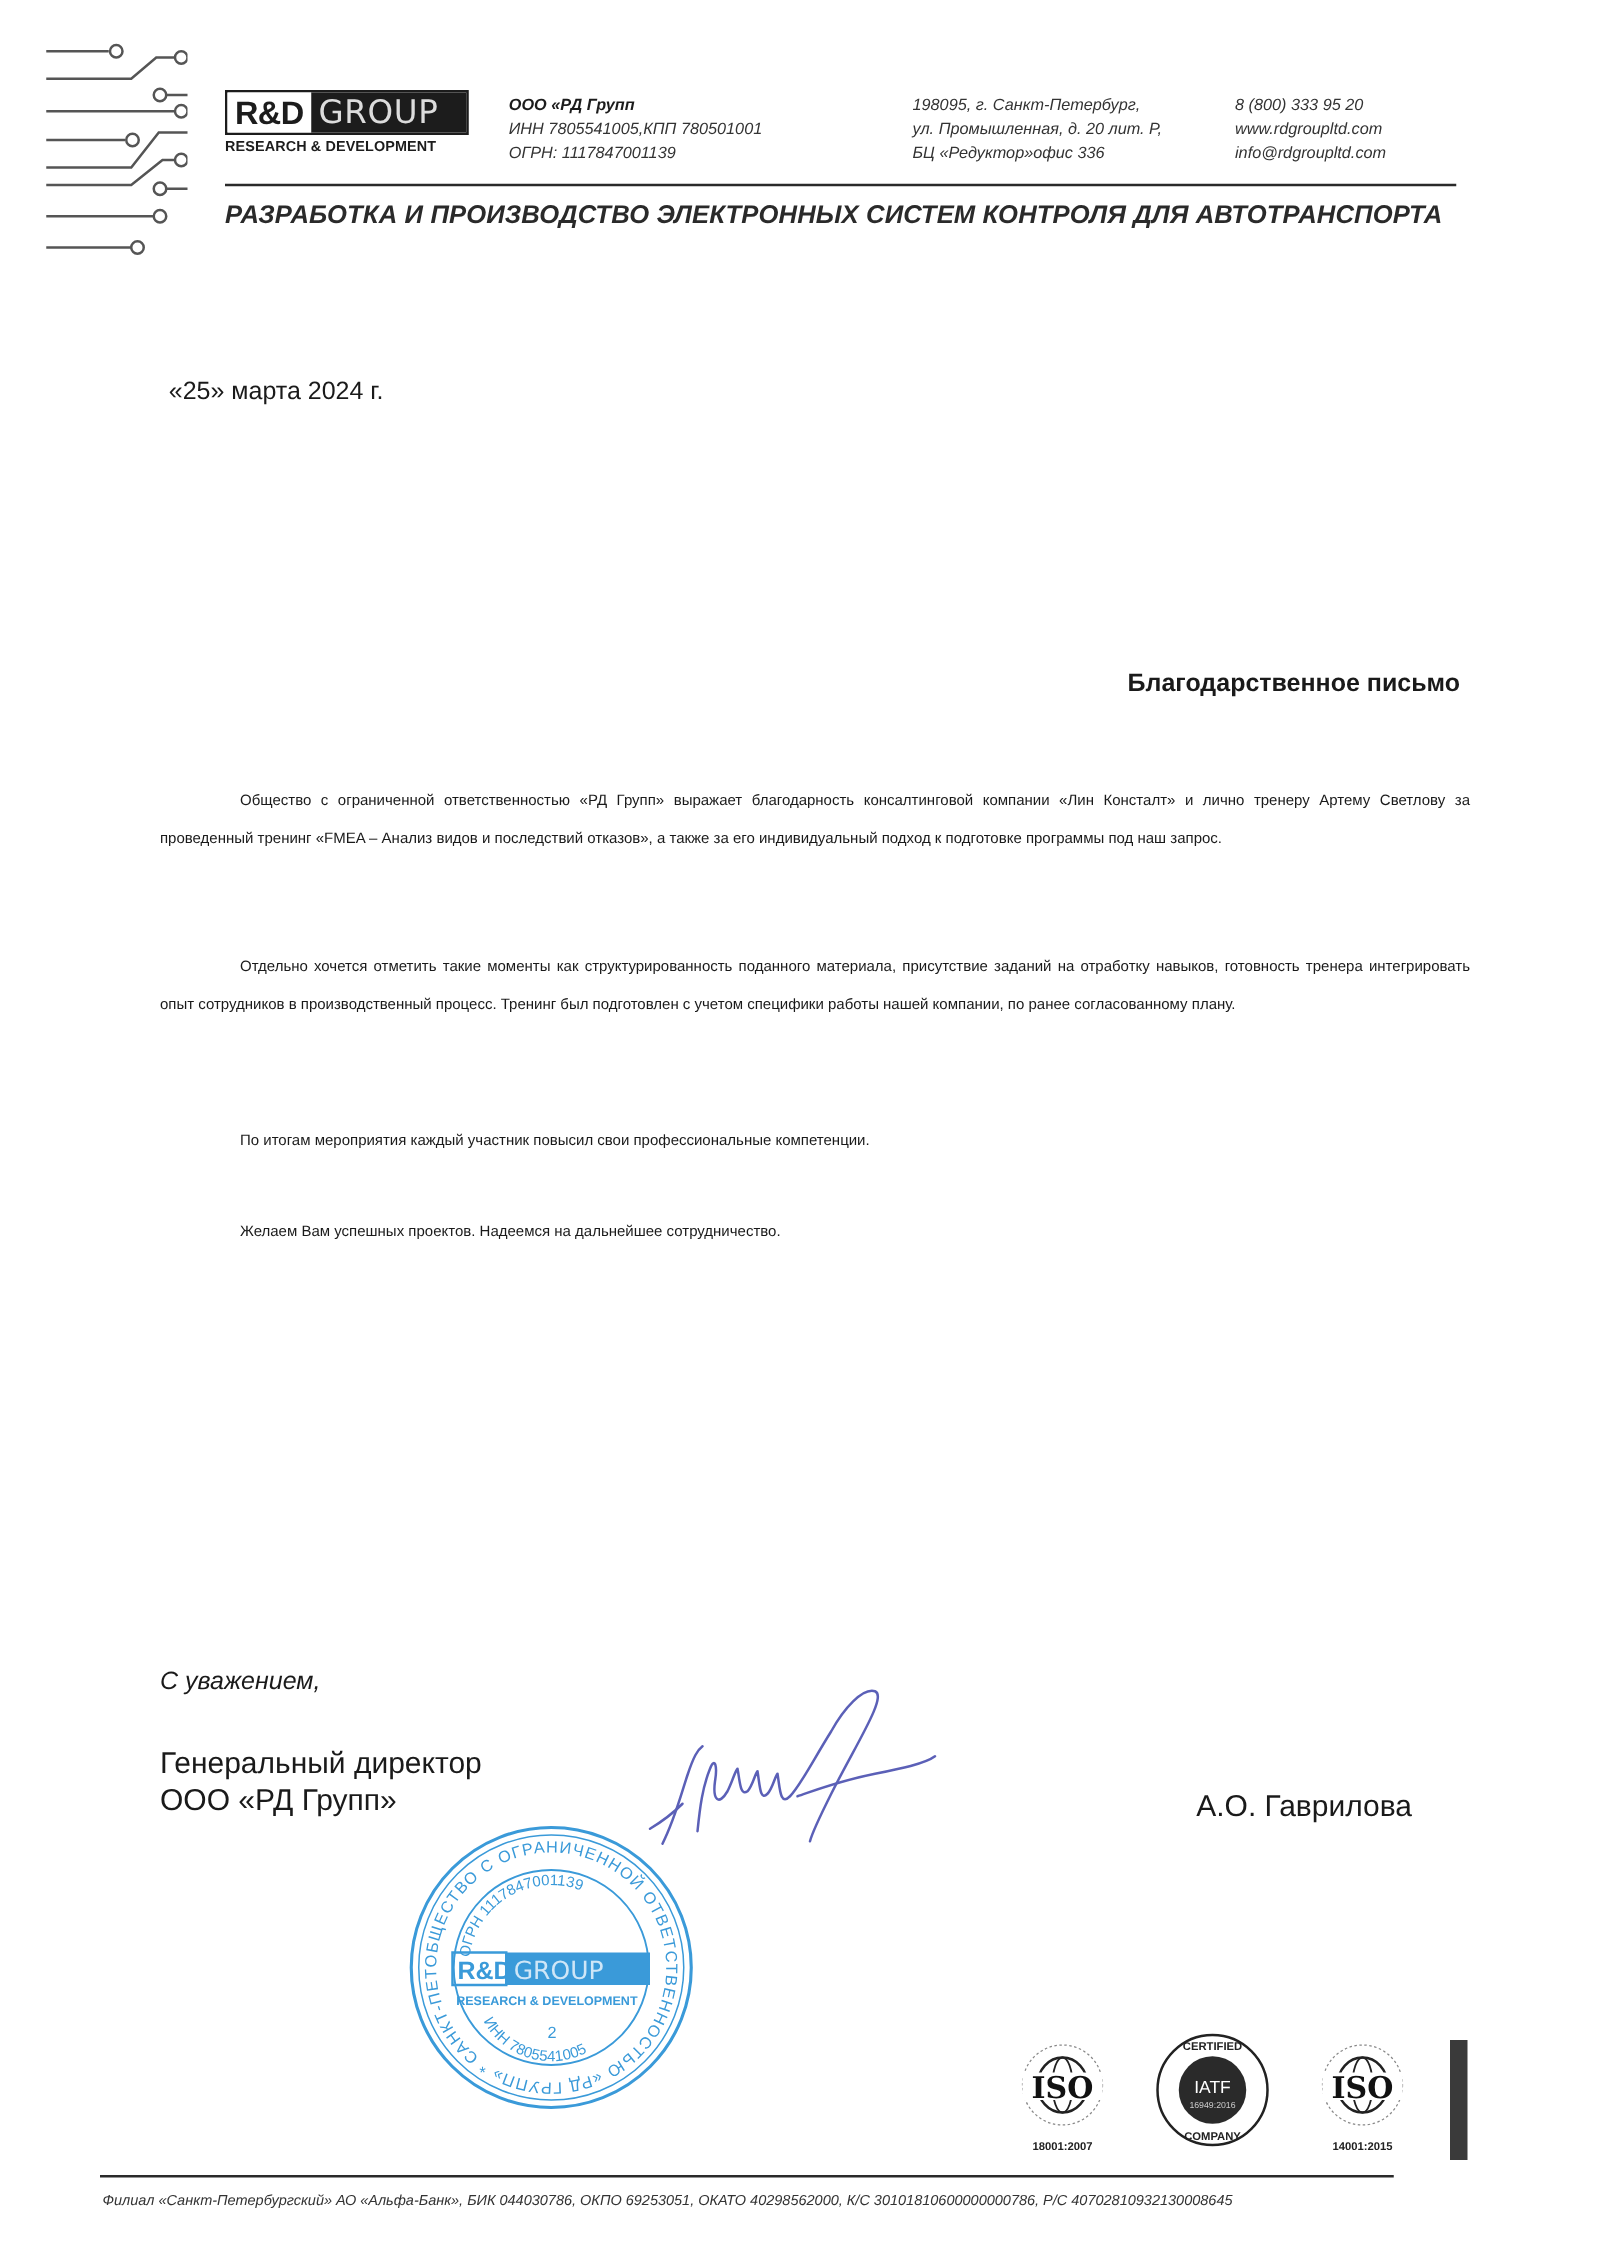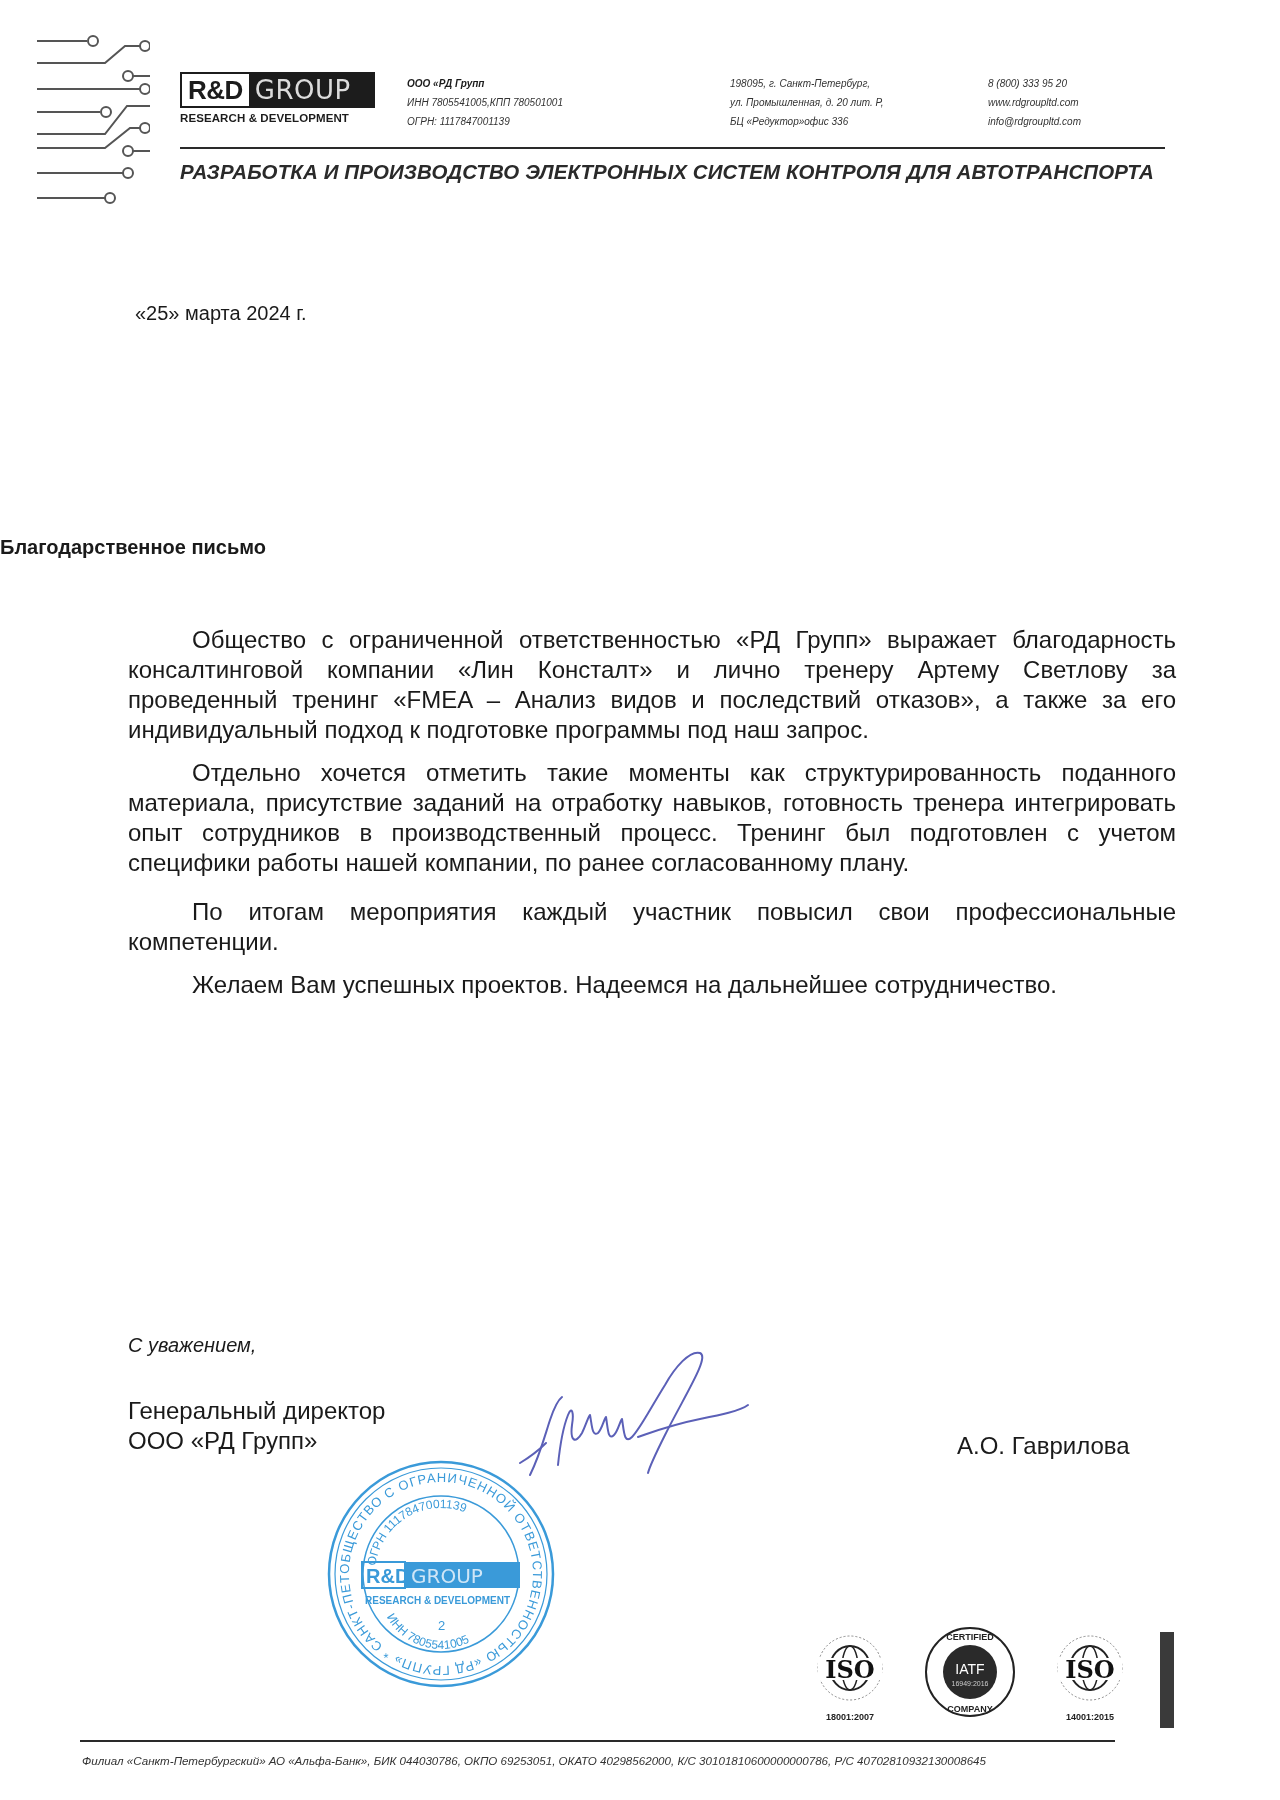--- a/index.html
+++ b/index.html
@@ -7,31 +7,31 @@
            font-family: "Liberation Sans", sans-serif; color: #1a1a1a; }
     .abs { position: absolute; }
     .circuit { left: 30px; top: 28px; width: 120px; height: 190px; }
     .logo { left: 180px; top: 72px; width: 195px; }
     .logo-box { display: flex; height: 36px; border: 2px solid #1c1c1c; box-sizing: border-box; }
     .logo-rd { background: #fff; color: #1c1c1c; font-weight: bold; font-size: 26px;
                padding: 0 6px; line-height: 32px; font-family: "Liberation Sans", sans-serif; letter-spacing: -0.5px; }
     .logo-group { background: #1c1c1c; color: #dcdcdc; font-size: 26px; line-height: 32px;
                   flex: 1; padding-left: 6px; font-family: "DejaVu Sans", sans-serif; letter-spacing: 0.5px; }
     .logo-sub { font-weight: bold; font-size: 11.5px; color: #1c1c1c; margin-top: 4px; letter-spacing: 0.1px; }
-    .hdr-col { font-style: italic; font-size: 10px; line-height: 19px; color: #333; }
+    .hdr-col { font-style: italic; font-size: 13px; line-height: 19px; color: #333; }
     .hdr-col .strong { font-weight: bold; color: #1c1c1c; }
     .col1 { left: 407px; top: 74px; }
     .col2 { left: 730px; top: 74px; }
     .col3 { left: 988px; top: 74px; }
     .hdr-line { left: 180px; top: 147px; width: 985px; height: 2px; background: #2a2a2a; }
     .tagline { left: 180px; top: 160px; width: 985px; font-style: italic; font-weight: bold;
                font-size: 20.5px; color: #2a2a2a; letter-spacing: 0.1px; white-space: nowrap; }
     .date { left: 135px; top: 302px; font-size: 20px; }
-    .title { left: 0; width: 1168px; top: 536px; text-align: left; font-weight: bold; font-size: 20px; }
-    .body-text { left: 128px; width: 1048px; font-size: 24px; line-height: 30px; text-align: justify; }
+    .title { left: 0; width: 1168px; top: 536px; text-align: right; font-weight: bold; font-size: 20px; }
+    .body-text { left: 128px; width: 1048px; font-size: 12px; line-height: 30px; text-align: justify; }
     .body-text p { margin: 0; text-indent: 64px; }
     .p1 { top: 625px; }
     .p2 { top: 758px; }
     .p3 { top: 897px; }
     .p4 { top: 970px; }
     .regards { left: 128px; top: 1334px; font-size: 20px; font-style: italic; }
     .position { left: 128px; top: 1396px; font-size: 24px; line-height: 30px; }
     .signer { left: 957px; top: 1432px; font-size: 24px; }
     .signature { left: 500px; top: 1345px; width: 250px; height: 140px; }
     .stamp { left: 325px; top: 1458px; width: 232px; height: 232px; }

